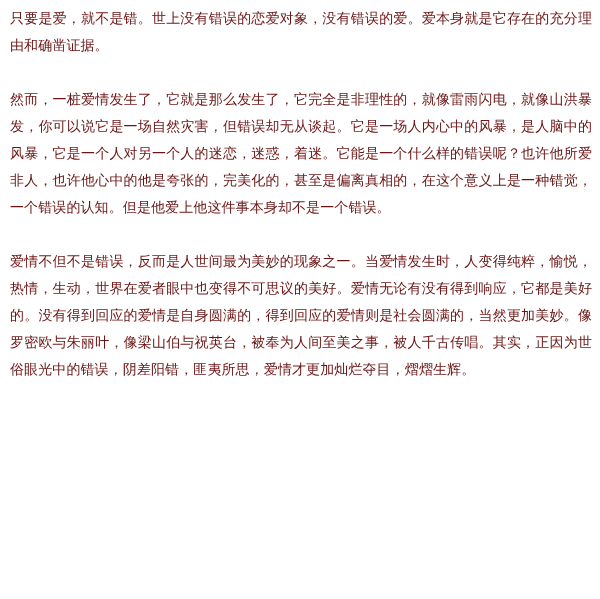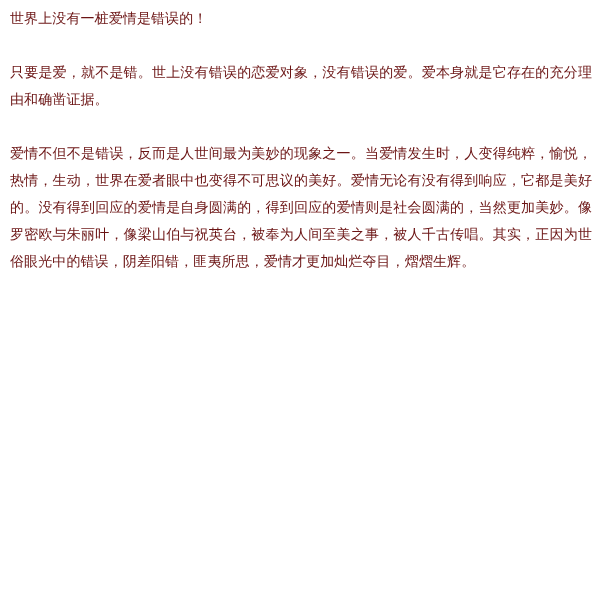--- a/index.html
+++ b/index.html
@@ -14,16 +14,16 @@
       margin: 0 0 27px 0;
       line-height: 27px;
       text-align: justify;
       letter-spacing: 0.1px;
     }
   </style>
 </head>
 <body>
 
 <div class="article">
-  <p class="para">世界上没有一桩爱情是错误的！</p>
   <p class="para">只要是爱，就不是错。世上没有错误的恋爱对象，没有错误的爱。爱本身就是它存在的充分理由和确凿证据。</p>
+  <p class="para">然而，一桩爱情发生了，它就是那么发生了，它完全是非理性的，就像雷雨闪电，就像山洪暴发，你可以说它是一场自然灾害，但错误却无从谈起。它是一场人内心中的风暴，是人脑中的风暴，它是一个人对另一个人的迷恋，迷惑，着迷。它能是一个什么样的错误呢？也许他所爱非人，也许他心中的他是夸张的，完美化的，甚至是偏离真相的，在这个意义上是一种错觉，一个错误的认知。但是他爱上他这件事本身却不是一个错误。</p>
   <p class="para">爱情不但不是错误，反而是人世间最为美妙的现象之一。当爱情发生时，人变得纯粹，愉悦，热情，生动，世界在爱者眼中也变得不可思议的美好。爱情无论有没有得到响应，它都是美好的。没有得到回应的爱情是自身圆满的，得到回应的爱情则是社会圆满的，当然更加美妙。像罗密欧与朱丽叶，像梁山伯与祝英台，被奉为人间至美之事，被人千古传唱。其实，正因为世俗眼光中的错误，阴差阳错，匪夷所思，爱情才更加灿烂夺目，熠熠生辉。</p>
 </div>
 
 </body></html>

